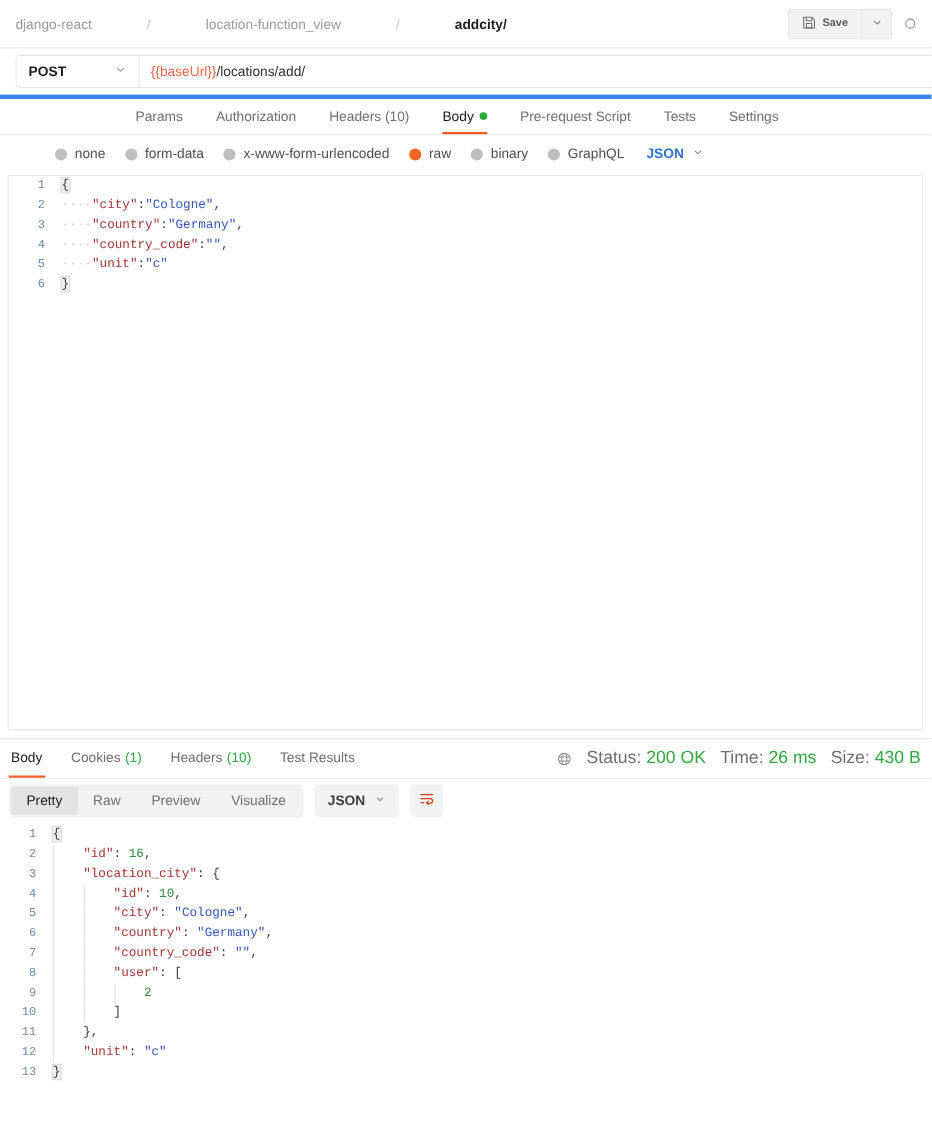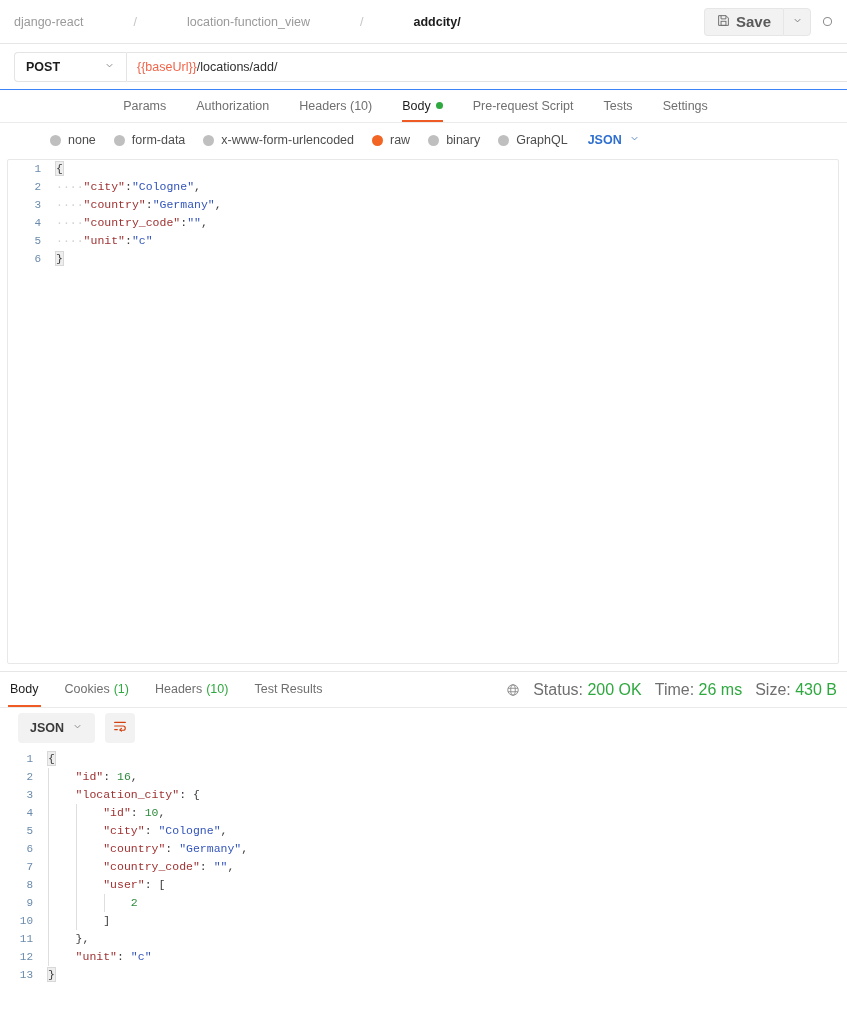--- a/index.html
+++ b/index.html
@@ -27,39 +27,39 @@
   .crumb.last { color:#1c1c1c; font-weight:bold; }
   .crumb-sep { color:#c5c5c5; margin: 0 6px; }
 
   .topbar-right { margin-left:auto; display:flex; align-items:center; }
   .save-btn {
     display:flex; align-items:center; gap:6px;
     height:28px; padding:0 12px;
     background:#f2f2f2; border:1px solid #e6e6e6;
     border-right:none;
     border-radius:4px 0 0 4px;
-    color:#5a5a5a; font-size:15px; font-weight:bold;
+    color:#5a5a5a; font-size:10px; font-weight:bold;
   }
   .save-caret {
     width:28px; height:28px;
     background:#f2f2f2; border:1px solid #e6e6e6;
     border-radius:0 4px 4px 0;
     display:flex; align-items:center; justify-content:center;
     color:#7b7b7b;
   }
   .topbar-extra {
     margin-left:10px; width:14px; height:14px;
     color:#8f8f8f; display:flex; align-items:center; overflow:hidden;
   }
 
   
   .urlbar {
-    height:46px; display:flex; 
+    height:46px; display:flex; align-items:center;
     padding: 8px 0 8px 14px;
-    border-bottom:1px solid #3b82f6;
+    border-bottom:4px solid #3b82f6;
   }
   .method-box {
     width:112px; height:30px; flex:none;
     border:1px solid #e4e4e4; border-right:none;
     border-radius:4px 0 0 4px;
     display:flex; align-items:center; padding:0 11px;
     font-weight:bold; font-size:12.5px; color:#1c1c1c;
   }
   .method-caret { margin-left:auto; color:#8a8a8a; }
   .url-box {
@@ -374,20 +374,26 @@
       <b>26 ms</b>
     </span>
     <span>
       <span>Size:</span>
       <b>430 B</b>
     </span>
   </div>
 </div>
 
 <div class="res-toolbar">
+  <div class="seg">
+    <div class="seg-item active">Pretty</div>
+    <div class="seg-item">Raw</div>
+    <div class="seg-item">Preview</div>
+    <div class="seg-item">Visualize</div>
+  </div>
   <div class="res-json-select">
     <span>JSON</span>
     <span class="cv">
       <svg width="11" height="11" viewBox="0 0 16 16" fill="none" stroke="#8a8a8a" stroke-width="1.4">
           <path d="M4 6l4 4 4-4"></path>
         </svg>
     </span>
   </div>
   <div class="wrap-btn">
     <span>

